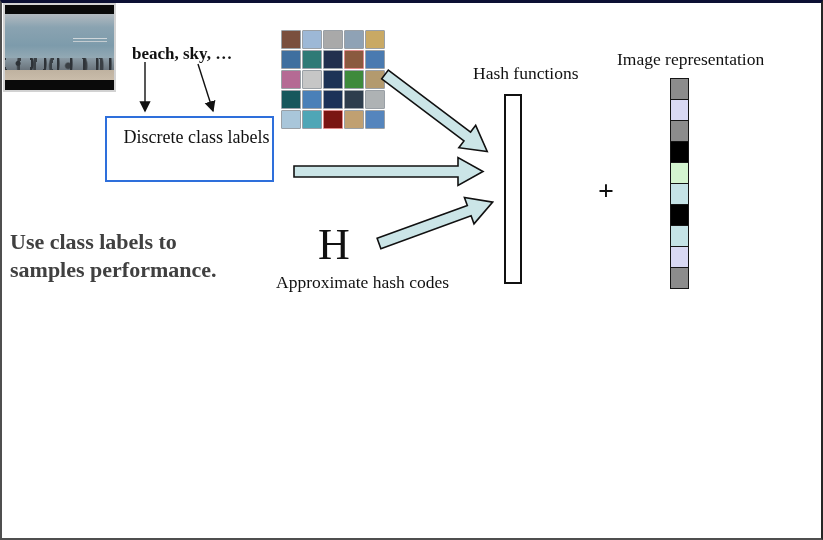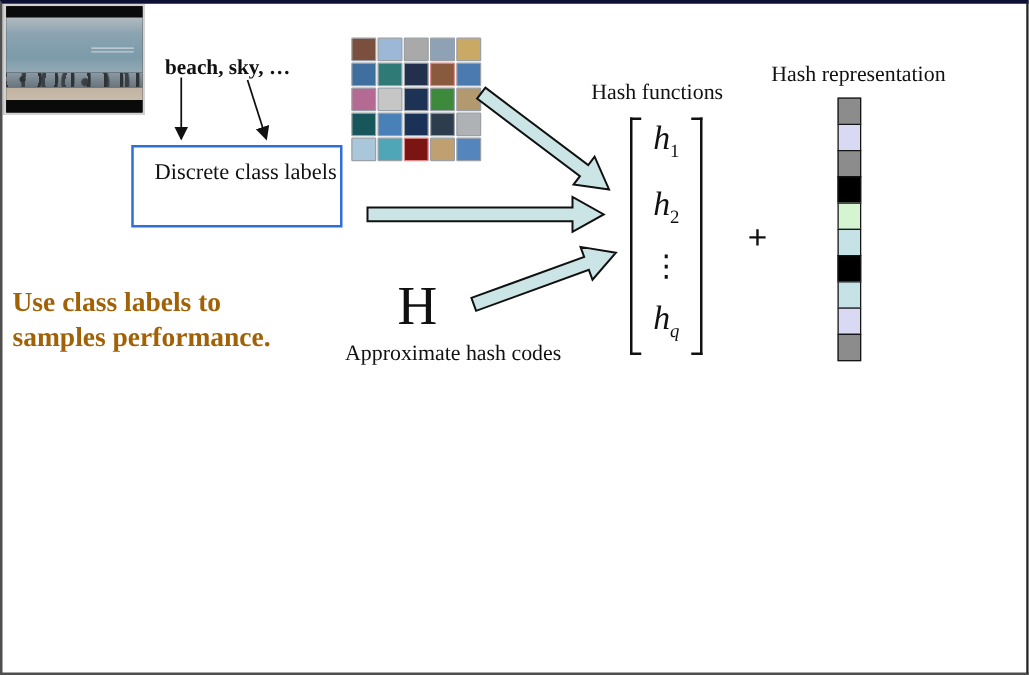--- a/index.html
+++ b/index.html
@@ -115,21 +115,21 @@
       <div class="tile" style="background: rgb(27, 50, 88); border-color: rgb(154, 160, 166);"></div>
       <div class="tile" style="background: rgb(46, 61, 77); border-color: rgb(154, 160, 166);"></div>
       <div class="tile" style="background: rgb(174, 178, 180); border-color: rgb(154, 160, 166);"></div>
       <div class="tile" style="background: rgb(169, 198, 218); border-color: rgb(154, 160, 166);"></div>
       <div class="tile" style="background: rgb(79, 166, 182); border-color: rgb(154, 160, 166);"></div>
       <div class="tile" style="background: rgb(122, 21, 18); border-color: rgb(224, 138, 138);"></div>
       <div class="tile" style="background: rgb(192, 160, 113); border-color: rgb(154, 160, 166);"></div>
       <div class="tile" style="background: rgb(85, 133, 189); border-color: rgb(154, 160, 166);"></div>
     </div>
 
-  <div class="highlight" style="color: #a16207;">
+  <div class="highlight" style="color: #404040;">
     <div>Use class labels to</div>
     <div>samples performance.</div>
   </div>
 
   <div class="hsym">H</div>
   <div class="hcap">
     <div>Approximate hash codes</div>
   </div>
 
   <svg class="flow-arrow fa-top" width="129" height="29" viewBox="0 0 129 29">
@@ -138,32 +138,26 @@
   <svg class="flow-arrow fa-mid" width="190" height="29" viewBox="0 0 190 29">
     <polygon points="0,9 164,9 164,0.5 189,14.5 164,28.5 164,20 0,20" stroke-width="1.6" fill="#cbe5e7" stroke="#111111"></polygon>
   </svg>
   <svg class="flow-arrow fa-bot" width="122" height="29" viewBox="0 0 122 29">
     <polygon points="0,9 96,9 96,0.5 121,14.5 96,28.5 96,20 0,20" stroke-width="1.6" fill="#cbe5e7" stroke="#111111"></polygon>
   </svg>
 
   <div class="hf-label">Hash functions</div>
   <div class="vector">
     <div class="brk l"></div>
-    <div class="vec-entries">
-        <span class="vec-entry"><i>h</i><sub>1</sub></span>
-        <span class="vec-entry"><i>h</i><sub>2</sub></span>
-        <span class="vec-dots">⋮</span>
-        <span class="vec-entry"><i>h</i><sub style="font-style: italic;">q</sub></span>
-      </div>
     <div class="brk r"></div>
   </div>
 
   <div class="plus">+</div>
 
-  <div class="ir-label">Hash representation</div>
+  <div class="ir-label">Image representation</div>
   <div class="repcol">
       <div class="repcell" style="background: rgb(140, 140, 140);"></div>
       <div class="repcell" style="background: rgb(217, 217, 243);"></div>
       <div class="repcell" style="background: rgb(140, 140, 140);"></div>
       <div class="repcell" style="background: rgb(0, 0, 0);"></div>
       <div class="repcell" style="background: rgb(212, 245, 208);"></div>
       <div class="repcell" style="background: rgb(197, 227, 230);"></div>
       <div class="repcell" style="background: rgb(0, 0, 0);"></div>
       <div class="repcell" style="background: rgb(197, 227, 230);"></div>
       <div class="repcell" style="background: rgb(217, 217, 243);"></div>

